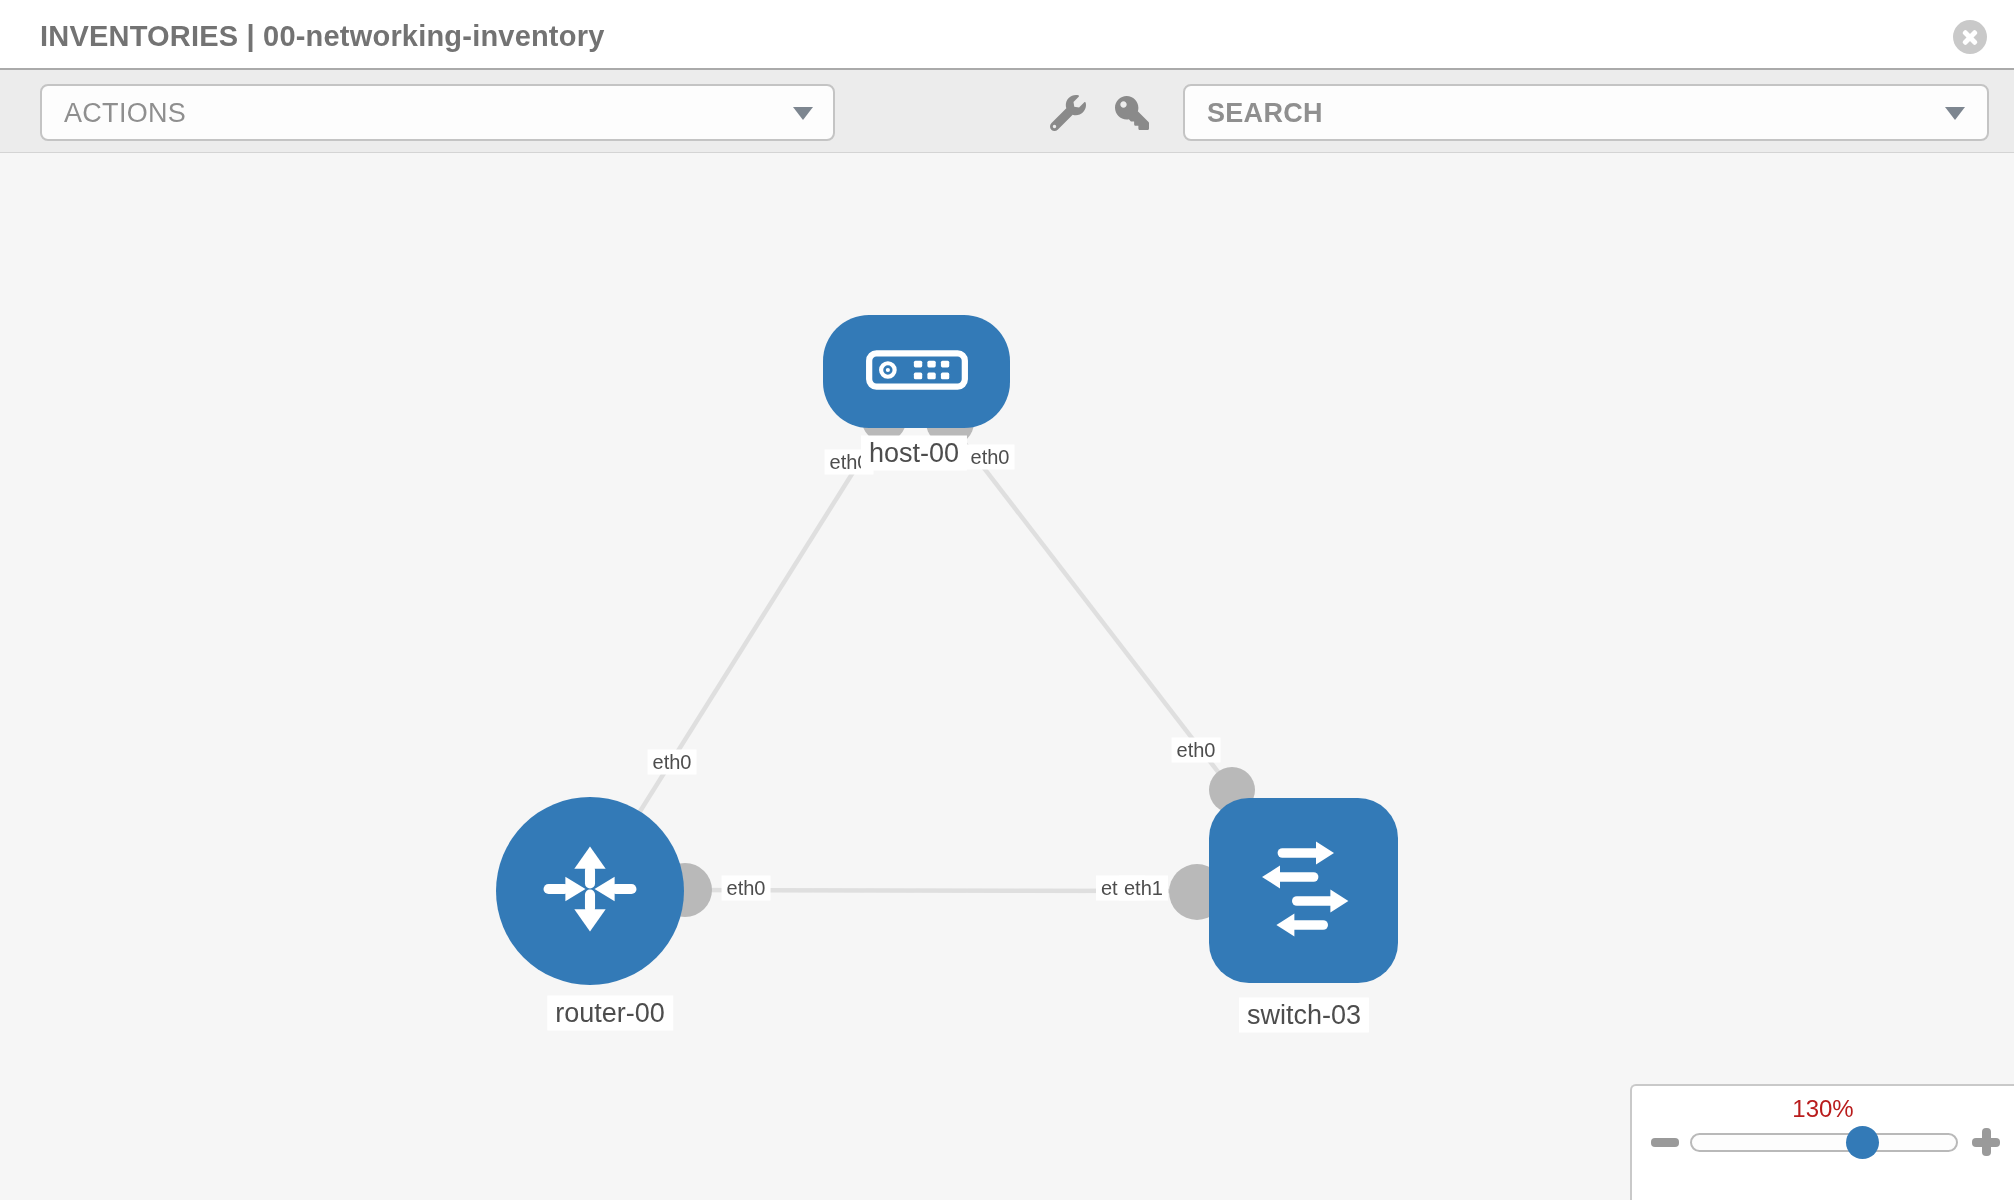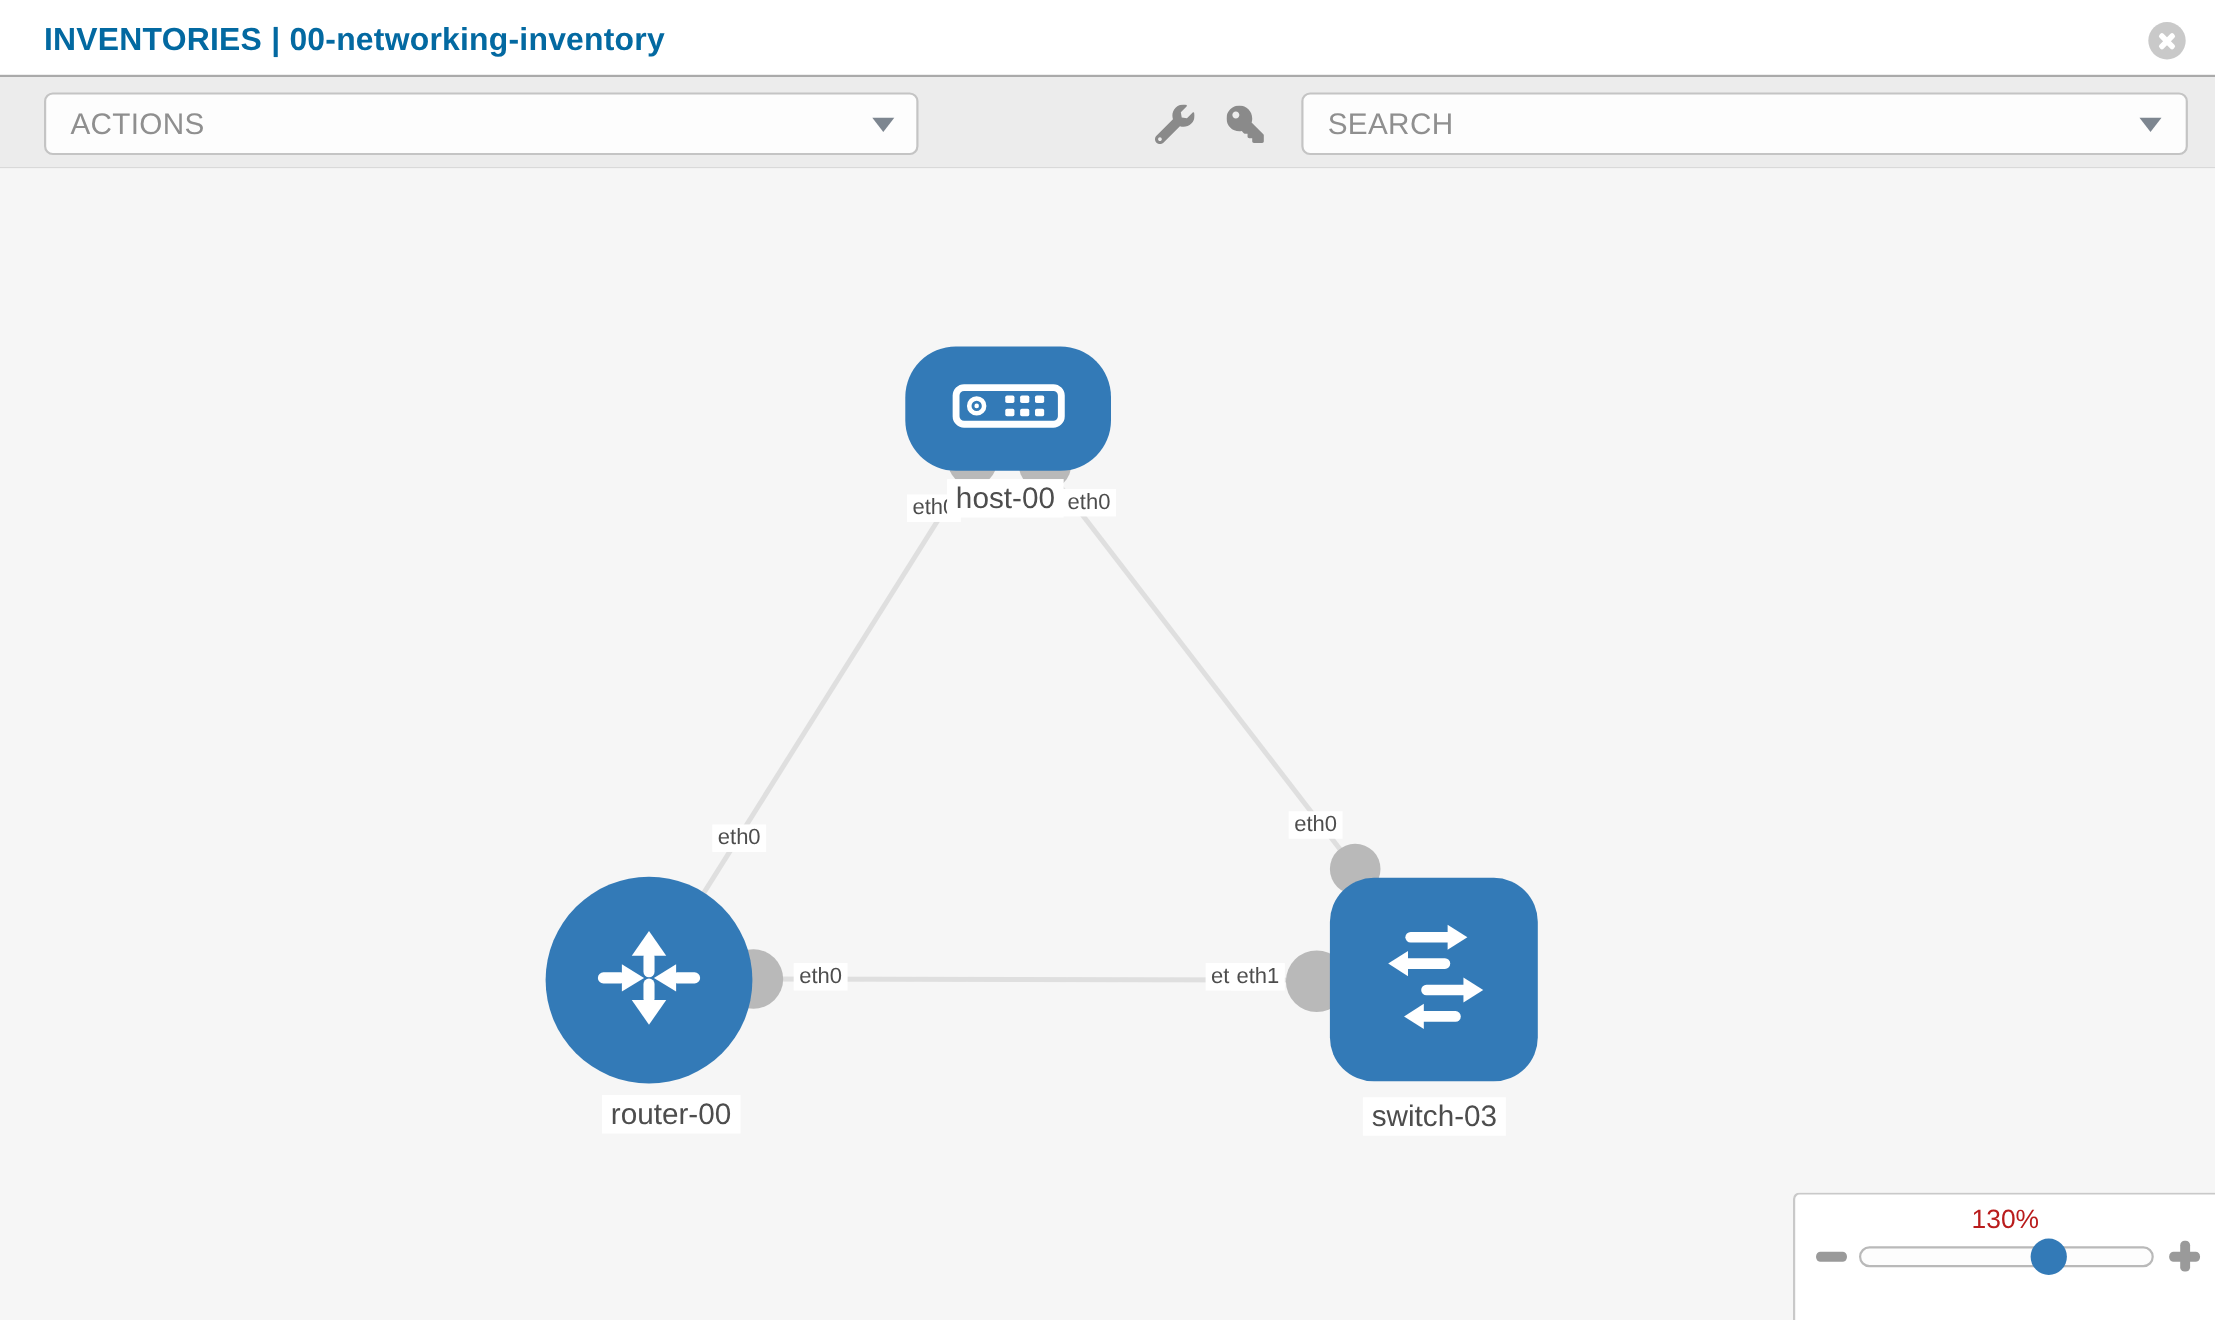--- a/index.html
+++ b/index.html
@@ -1,34 +1,34 @@
 <!DOCTYPE html>
 <html><head>
 <meta charset="utf-8">
 <style>
   html,body{margin:0;padding:0;}
   body{font-family:"Liberation Sans","DejaVu Sans",sans-serif;background:#fff;}
   #app{position:relative;width:2014px;height:1200px;overflow:hidden;background:#f6f6f6;}
 
   
   .header{position:absolute;left:0;top:0;width:2014px;height:70px;background:#ffffff;border-bottom:2px solid #aaaaaa;box-sizing:border-box;}
-  .page-title{position:absolute;left:40px;top:0;height:70px;line-height:72px;font-size:29px;font-weight:bold;color:#0369a1;letter-spacing:.2px;}
+  .page-title{position:absolute;left:40px;top:0;height:70px;line-height:72px;font-size:29px;font-weight:bold;color:#737373;letter-spacing:.2px;}
   .close-btn{position:absolute;left:1953px;top:20px;width:34px;height:34px;border-radius:50%;background:#c9c9c9;cursor:pointer;}
   .close-btn .xbar{position:absolute;left:8px;top:15px;width:18px;height:5px;border-radius:2px;background:#ffffff;}
   .close-btn .xbar.a{transform:rotate(45deg);}
   .close-btn .xbar.b{transform:rotate(-45deg);}
 
   
   .toolbar{position:absolute;left:0;top:70px;width:2014px;height:83px;background:#ececec;border-bottom:1px solid #d4d4d4;box-sizing:border-box;}
   .select-box{position:absolute;top:14px;height:57px;background:#fdfdfd;border:2px solid #c4c4c4;border-radius:8px;box-sizing:border-box;cursor:pointer;}
   .select-box .sel-label{position:absolute;left:22px;top:0;height:53px;line-height:54px;font-size:27px;color:#8f8f8f;letter-spacing:.3px;}
   .caret{position:absolute;top:21px;width:0;height:0;border-left:10px solid transparent;border-right:10px solid transparent;border-top:13px solid #7d8690;}
   .actions-select{left:40px;width:795px;padding-left:17px;}
   .actions-select .caret{left:751px;}
-  .search-select{left:1183px;width:806px;}
+  .search-select{left:1183px;width:806px;font-weight:bold;}
   .search-select .caret{left:760px;}
   .tool-icon-btn{position:absolute;top:21px;width:44px;height:44px;cursor:pointer;display:flex;align-items:center;justify-content:center;}
   .tool-icon-btn svg{display:block;}
   .wrench-btn{left:1046px;}
   .key-btn{left:1110px;}
 
   
   .canvas{position:absolute;left:0;top:153px;width:2014px;height:1047px;background:#f6f6f6;}
   .edges-svg{position:absolute;left:0;top:0;}
   .edge{stroke:#dfdfdf;stroke-width:4.5px;}

